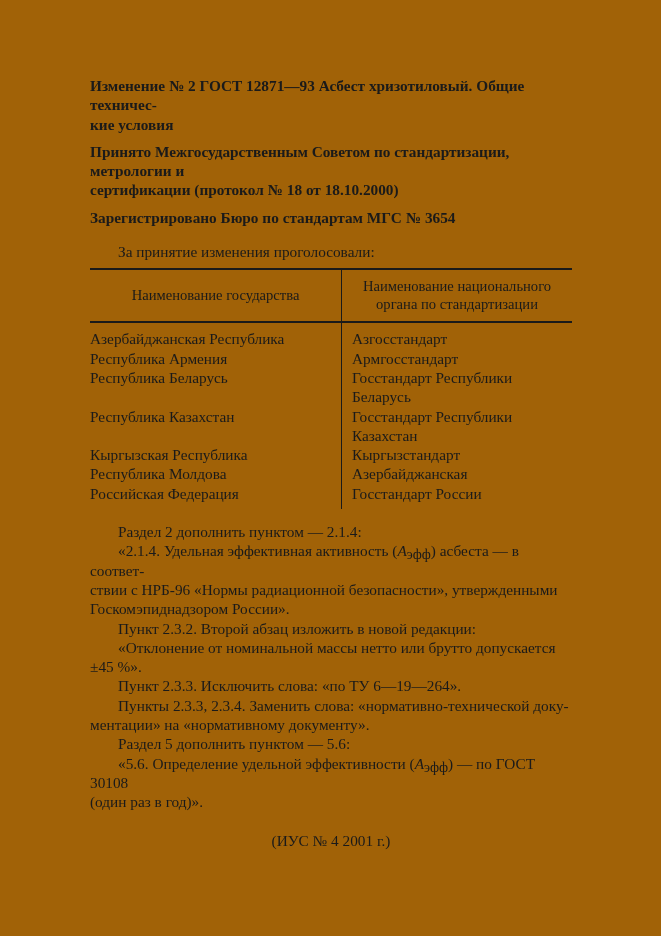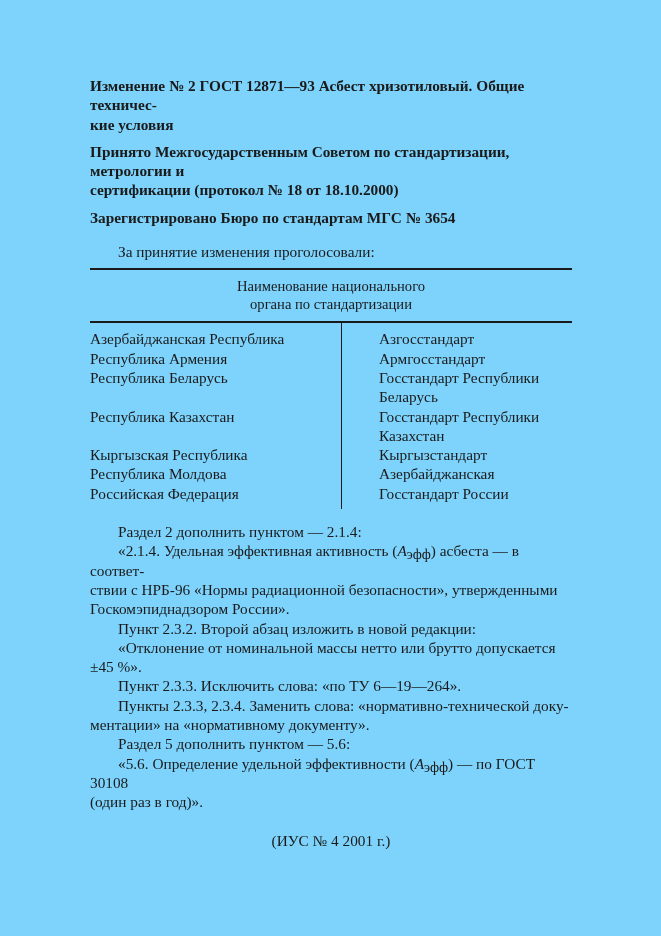--- a/index.html
+++ b/index.html
@@ -1,20 +1,20 @@
 <!DOCTYPE html>
 <html lang="ru"><head>
 <meta charset="utf-8">
 <style>
   * { box-sizing: border-box; }
   html, body { margin: 0; padding: 0; background: #ffffff; }
   .page {
     width: 661px;
     height: 936px;
-    background: #7dd3fc;
+    background: #a16207;
     padding: 76px 89px 40px 90px;
     font-family: "Liberation Serif", "DejaVu Serif", serif;
     font-size: 15.3px;
     line-height: 19.3px;
     color: #1a1a1a;
     overflow: hidden;
   }
   .hdr {
     font-weight: 700;
     margin: 0 0 8px 0;
@@ -41,21 +41,21 @@
     padding: 7px 4px 8px 4px;
   }
   .th-state {
     width: 252px;
     border-right: 1.5px solid #1a1a1a;
     display: flex;
     align-items: center;
     justify-content: center;
   }
   .th-org { flex: 1; }
-  .trow { display: flex; gap: 27px; }
+  .trow { display: flex; }
   .cell-state {
     width: 252px;
     border-right: 1.5px solid #1a1a1a;
     padding-right: 8px;
     white-space: pre-line;
   }
   .cell-org {
     flex: 1;
     padding-left: 10px;
     white-space: pre-line;
@@ -93,20 +93,21 @@
 кие условия</p>
     <p class="hdr">Принято Межгосударственным Советом по стандартизации, метрологии и
 сертификации (протокол № 18 от 18.10.2000)</p>
     <p class="hdr">Зарегистрировано Бюро по стандартам МГС № 3654</p>
   </header>
 
   <p class="intro">За принятие изменения проголосовали:</p>
 
   <div class="gost-table">
     <div class="thead">
+      <div class="th th-state">Наименование государства</div>
       <div class="th th-org">Наименование национального
 органа по стандартизации</div>
     </div>
 
     <div class="tg1">
       <div class="trow">
         <div class="cell-state">Азербайджанская Республика</div>
         <div class="cell-org">Азгосстандарт</div>
       </div>
       <div class="trow">

